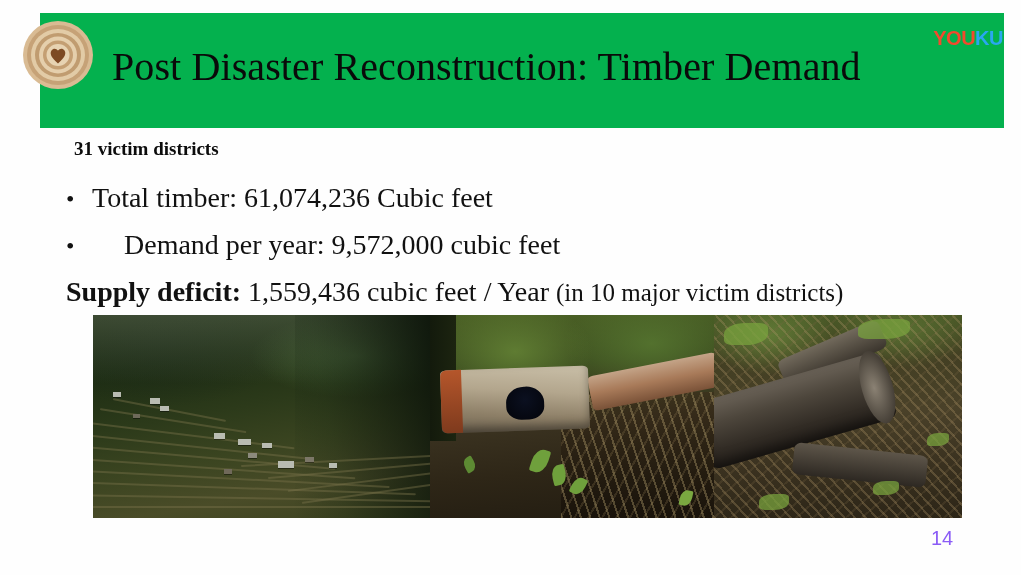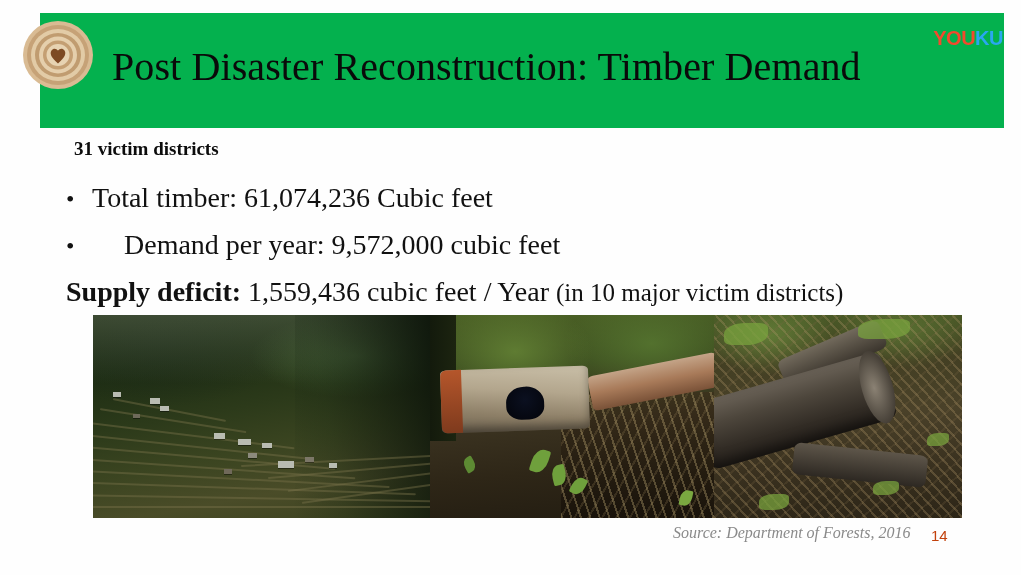--- a/index.html
+++ b/index.html
@@ -284,22 +284,22 @@
     top: 524px;
     font-style: italic;
     font-size: 16px;
     color: #8a8a8a;
     font-family: "Liberation Serif", "DejaVu Serif", serif;
   }
   .page-number {
     position: absolute;
     left: 931px;
     top: 527px;
-    font-size: 15px;
-    color: #c2410c;
+    font-size: 20px;
+    color: #8b5cf6;
     font-family: "Liberation Sans", "DejaVu Sans", sans-serif;
   }
 </style>
 </head>
 <body>
 
 <div id="slide">
 
   <div class="header-band"></div>
 
@@ -398,16 +398,15 @@
       <div class="lowlog"></div>
       <span class="green-patch" style="left:4%;  top:4%;  width:44px; height:22px;"></span>
       <span class="green-patch" style="left:58%; top:2%;  width:52px; height:20px;"></span>
       <span class="green-patch" style="left:18%; top:88%; width:30px; height:16px;"></span>
       <span class="green-patch" style="left:64%; top:82%; width:26px; height:14px;"></span>
       <span class="green-patch" style="left:86%; top:58%; width:22px; height:13px;"></span>
     </div>
 
   </div>
 
-  <div class="source-note">Source: Department of Forests, 2016</div>
   <div class="page-number">14</div>
 
 </div>
 
 </body></html>

